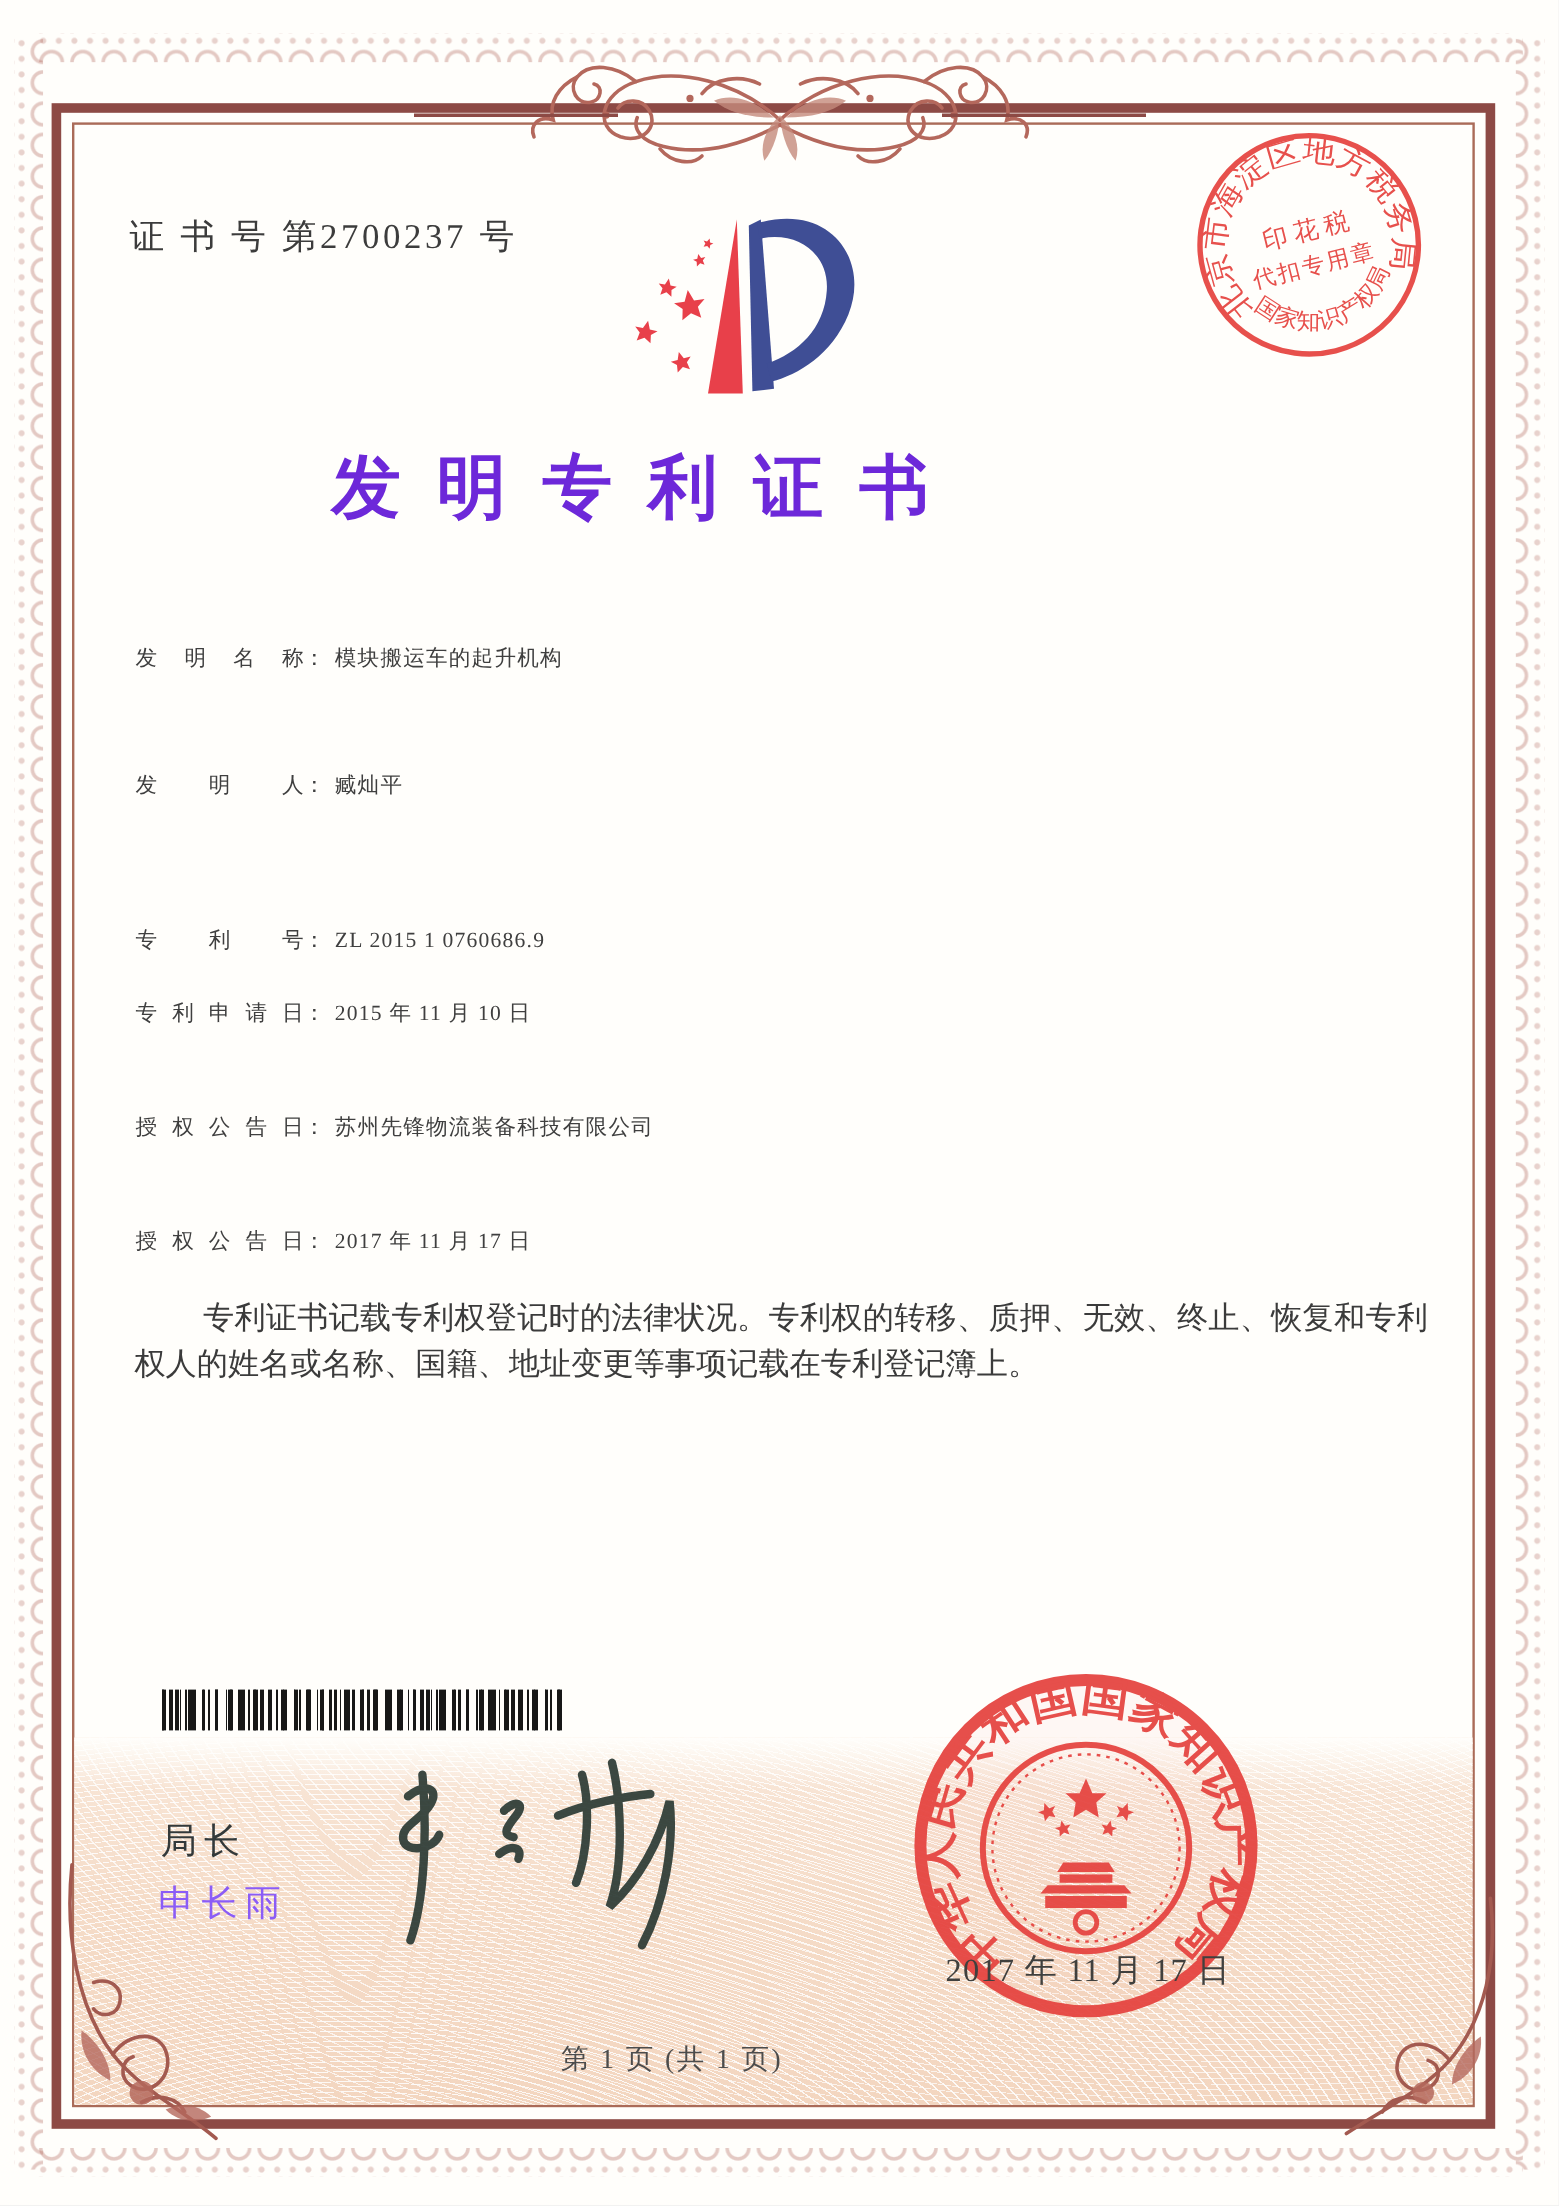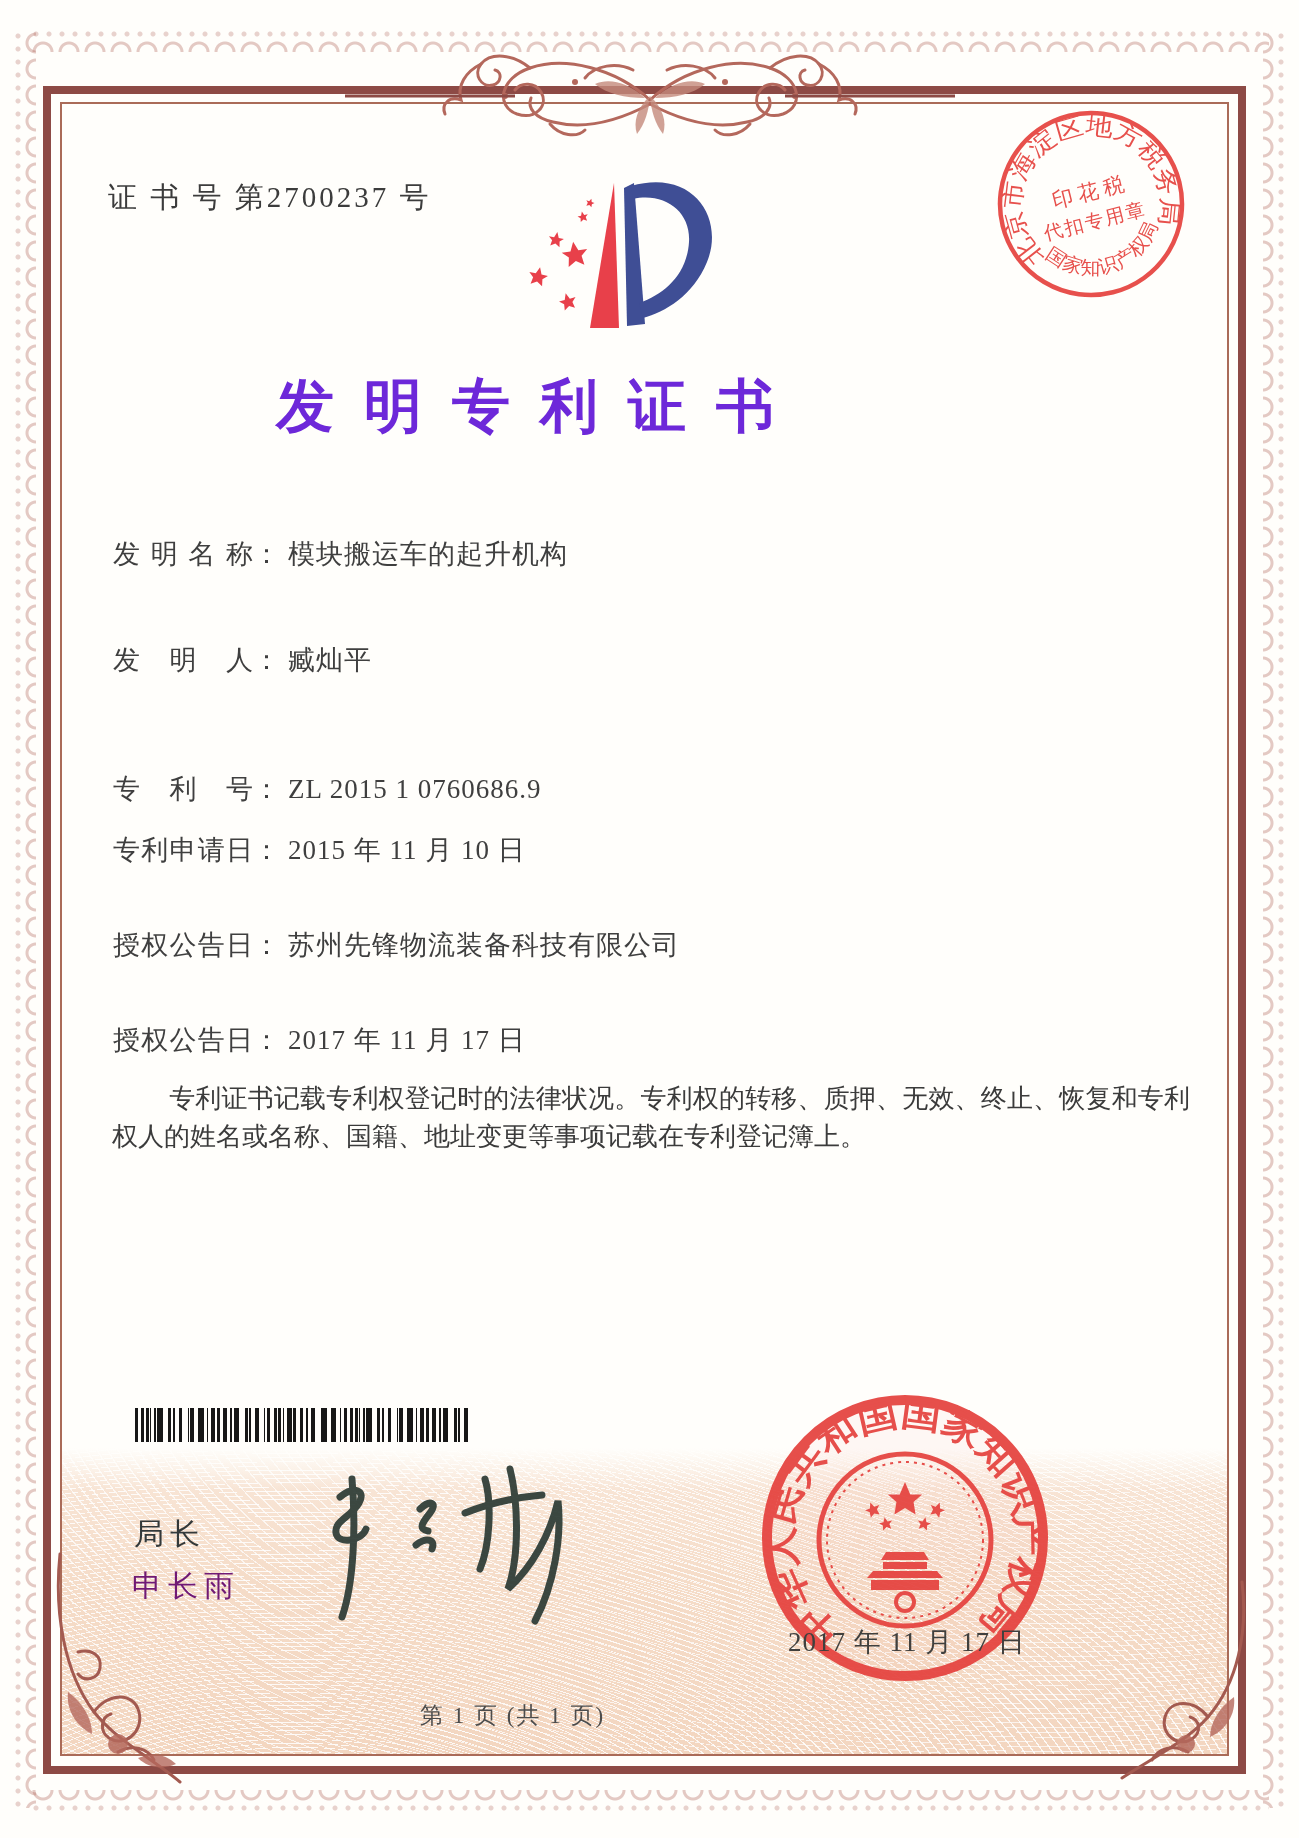--- a/index.html
+++ b/index.html
@@ -32,35 +32,35 @@
       repeating-radial-gradient(1100px 520px at 85% -40%, rgba(255,255,255,.7) 0 1.5px, rgba(255,255,255,0) 1.5px 10px),
       linear-gradient(180deg,#f9e8da 0%,#f5dcc8 45%,#f3d6c0 100%);}
   .guilloche:before{content:"";position:absolute;left:0;top:0;right:0;height:42px;
     background:linear-gradient(#fffefb,rgba(255,254,251,0));}
 
   
   .cert-no{position:absolute;left:108px;top:178px;font-size:29px;color:#3c3c3c;letter-spacing:3px;}
   .title{position:absolute;left:0;top:368px;width:1080px;text-align:center;font-size:58px;color:#6d28d9;
     letter-spacing:30px;font-weight:600;}
   .fields{position:absolute;left:113px;top:0;}
-  .frow{position:absolute;left:0;white-space:nowrap;font-size:27px;color:#3f3f3f;}
+  .frow{position:absolute;left:0;white-space:nowrap;font-size:18px;color:#3f3f3f;}
   .flabel{display:inline-block;width:140px;text-align:justify;text-align-last:justify;}
   .fsep{display:inline-block;margin:0 2px 0 0;}
   .fvalue{display:inline-block;margin-left:6px;letter-spacing:1px;}
   .body-text{position:absolute;left:112px;top:1080px;width:1078px;font-size:26px;line-height:38px;
     color:#3b3b3b;text-align:justify;}
   .body-text p{margin:0;text-indent:2.2em;}
   .barcode{position:absolute;left:135px;top:1408px;width:337px;height:34px;
     background:
       repeating-linear-gradient(90deg,#171717 0 2px,transparent 2px 6px,#171717 6px 9px,transparent 9px 15px,#171717 15px 16px,transparent 16px 19px),
       repeating-linear-gradient(90deg,#171717 0 3px,transparent 3px 11px);}
   .signer-title{position:absolute;left:134px;top:1514px;font-size:30px;color:#33393a;letter-spacing:6px;}
-  .signer-name{position:absolute;left:132px;top:1566px;font-size:30px;color:#701a75;letter-spacing:6px;}
+  .signer-name{position:absolute;left:132px;top:1566px;font-size:30px;color:#8b5cf6;letter-spacing:6px;}
   .seal-date{position:absolute;left:788px;top:1624px;font-size:27px;color:#40403e;letter-spacing:1px;z-index:6;}
-  .page-footer{position:absolute;left:420px;top:1700px;width:280px;text-align:left;font-size:23px;color:#4c4c4c;letter-spacing:2px;z-index:6;}
+  .page-footer{position:absolute;left:420px;top:1700px;width:280px;text-align:center;font-size:23px;color:#4c4c4c;letter-spacing:2px;z-index:6;}
 
   svg{position:absolute;overflow:visible;}
   .sipo-logo{left:493px;top:166px;}
   .tax-stamp{left:991px;top:104px;transform:rotate(-14deg);opacity:.92;}
   .official-seal{left:755px;top:1388px;z-index:5;opacity:.93;}
   .signature{left:270px;top:1455px;z-index:4;}
   .ornament{z-index:5;pointer-events:none;}
 </style>
 </head>
 <body>

